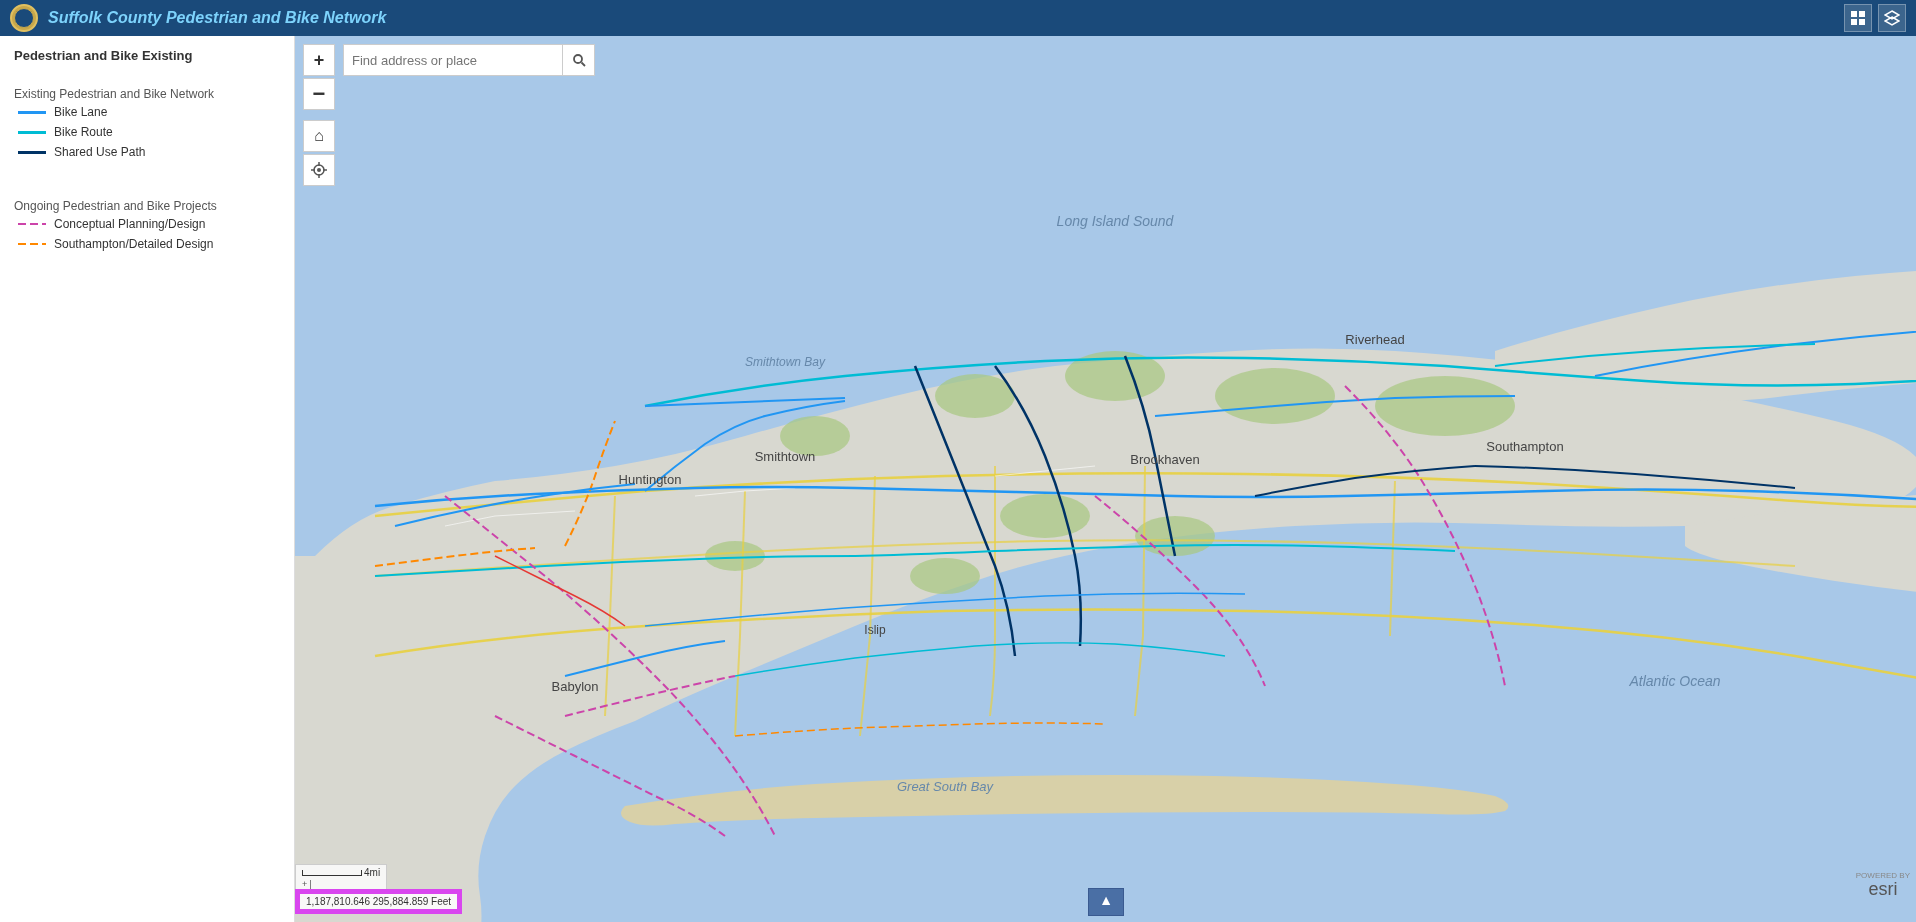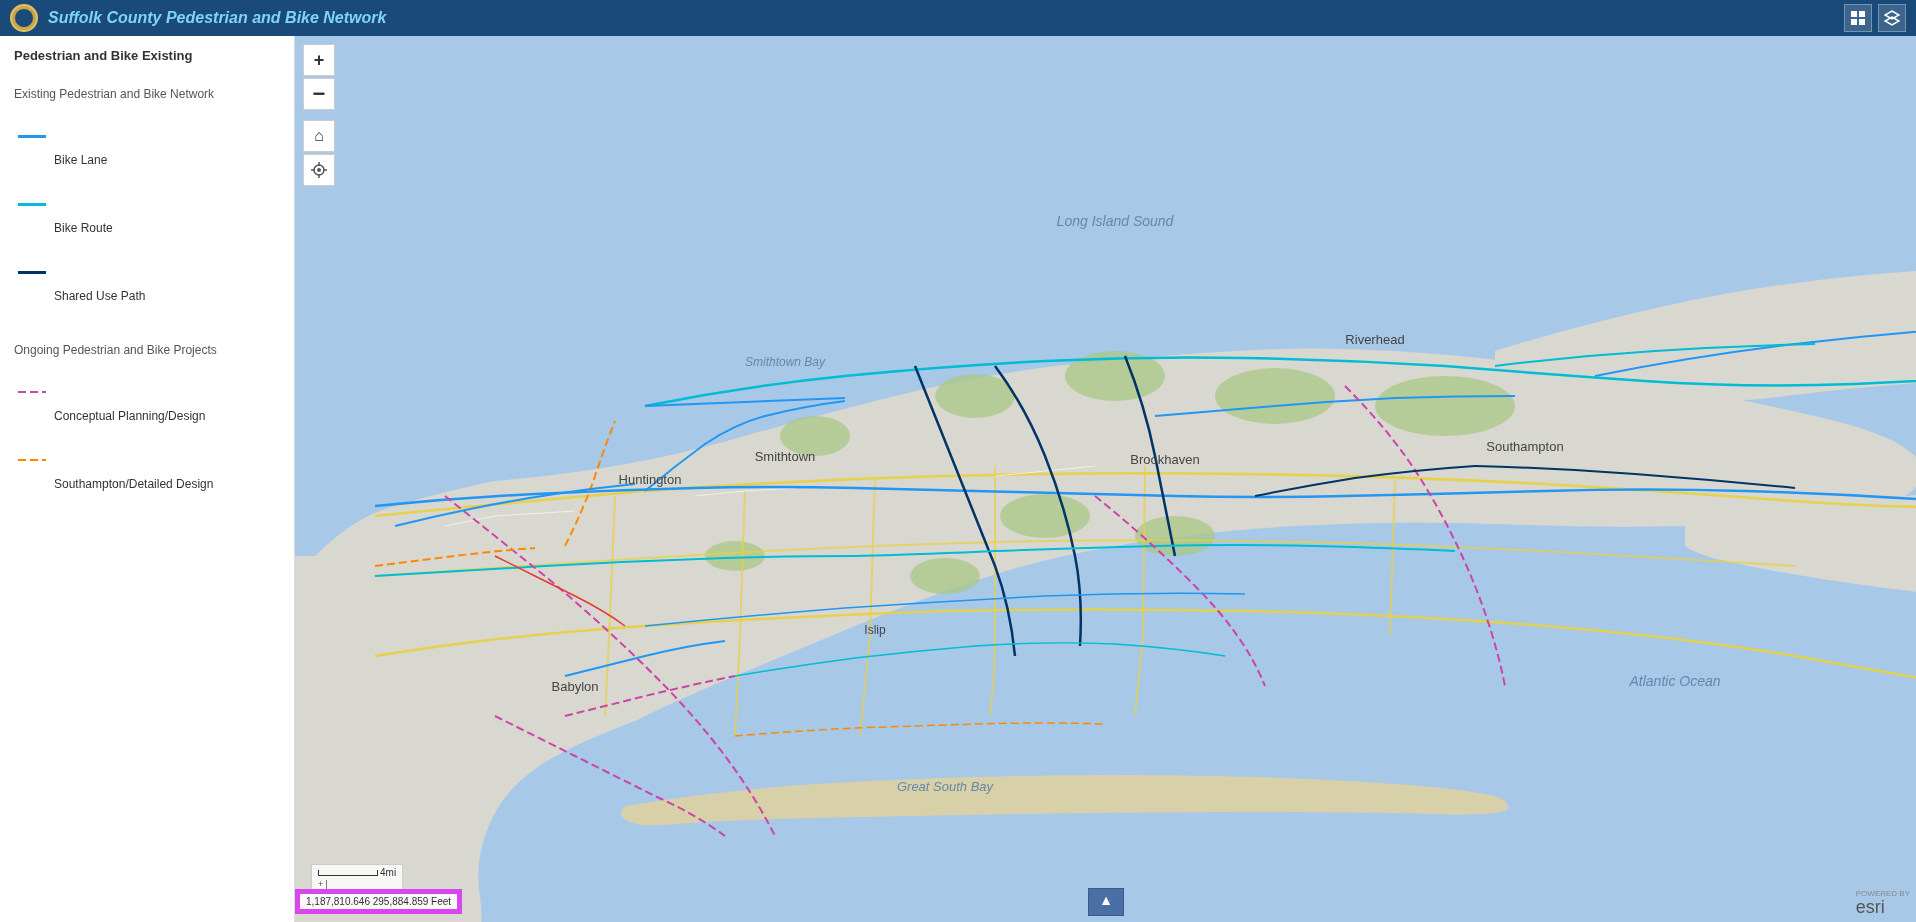--- a/index.html
+++ b/index.html
@@ -79,21 +79,20 @@
       margin-left: 4px;
     }
     .legend-line {
       width: 28px;
       height: 3px;
       flex-shrink: 0;
     }
     .legend-label {
       font-size: 12px;
       color: #333;
-      margin-top: 48px;
     }
     .collapse-btn {
       position: absolute;
       right: -14px;
       top: 50%;
       transform: translateY(-50%);
       width: 14px;
       height: 40px;
       background: #f0f0f0;
       border: 1px solid #ccc;
@@ -165,21 +164,21 @@
       cursor: pointer;
       display: flex;
       align-items: center;
       justify-content: center;
     }
 
     
     .scale-bar {
       position: absolute;
       bottom: 30px;
-      left: 16px;
+      left: 0px;
       z-index: 50;
       background: rgba(255,255,255,0.8);
       padding: 2px 6px;
       font-size: 10px;
       color: #333;
       border: 1px solid #ccc;
     }
 
     
     .coords-bar {
@@ -190,26 +189,26 @@
       background: rgba(255,255,255,0.85);
       padding: 2px 6px;
       font-size: 10px;
       color: #333;
       border: 5px solid #d946ef;
     }
 
     
     .esri-logo {
       position: absolute;
-      bottom: 6px;
+      bottom: 24px;
       right: 6px;
       z-index: 50;
       font-size: 10px;
       color: #666;
-      text-align: left;
+      text-align: center;
     }
     .esri-logo .powered-by {
       font-size: 8px;
       color: #888;
       display: block;
     }
     .esri-logo .esri-name {
       font-size: 18px;
       font-weight: normal;
       color: #555;
@@ -487,20 +486,29 @@
           <circle cx="8" cy="8" r="5" fill="none" stroke="#555" stroke-width="1.5"></circle>
           <circle cx="8" cy="8" r="2" fill="#555"></circle>
           <line x1="8" y1="0" x2="8" y2="4" stroke="#555" stroke-width="1.5"></line>
           <line x1="8" y1="12" x2="8" y2="16" stroke="#555" stroke-width="1.5"></line>
           <line x1="0" y1="8" x2="4" y2="8" stroke="#555" stroke-width="1.5"></line>
           <line x1="12" y1="8" x2="16" y2="8" stroke="#555" stroke-width="1.5"></line>
         </svg>
       </div>
     </div>
 
+    <div class="map-search">
+      <input type="text" style="width: 220px; height: 32px; border: 1px solid rgb(204, 204, 204); padding: 0px 8px; font-size: 13px; outline: none;" placeholder="Find address or place">
+      <button class="map-ctrl-btn" style="border-left:none;background:white;">
+        <svg width="14" height="14" viewBox="0 0 14 14">
+          <circle cx="6" cy="6" r="4" fill="none" stroke="#555" stroke-width="1.8"></circle>
+          <line x1="9.5" y1="9.5" x2="13" y2="13" stroke="#555" stroke-width="1.8"></line>
+        </svg>
+      </button>
+    </div>
 
     <div class="scale-bar">
       <div style="display:flex;align-items:center;gap:2px;">
         <span style="border-left:1px solid #333;border-bottom:1px solid #333;border-right:1px solid #333;height:6px;width:60px;display:inline-block;"></span>
         <span style="font-size:10px;">4mi</span>
       </div>
       <div style="display:flex;gap:2px;margin-top:1px;">
         <span style="font-size:9px;color:#555;">+</span>
         <span style="font-size:9px;color:#555;">|</span>
       </div>

